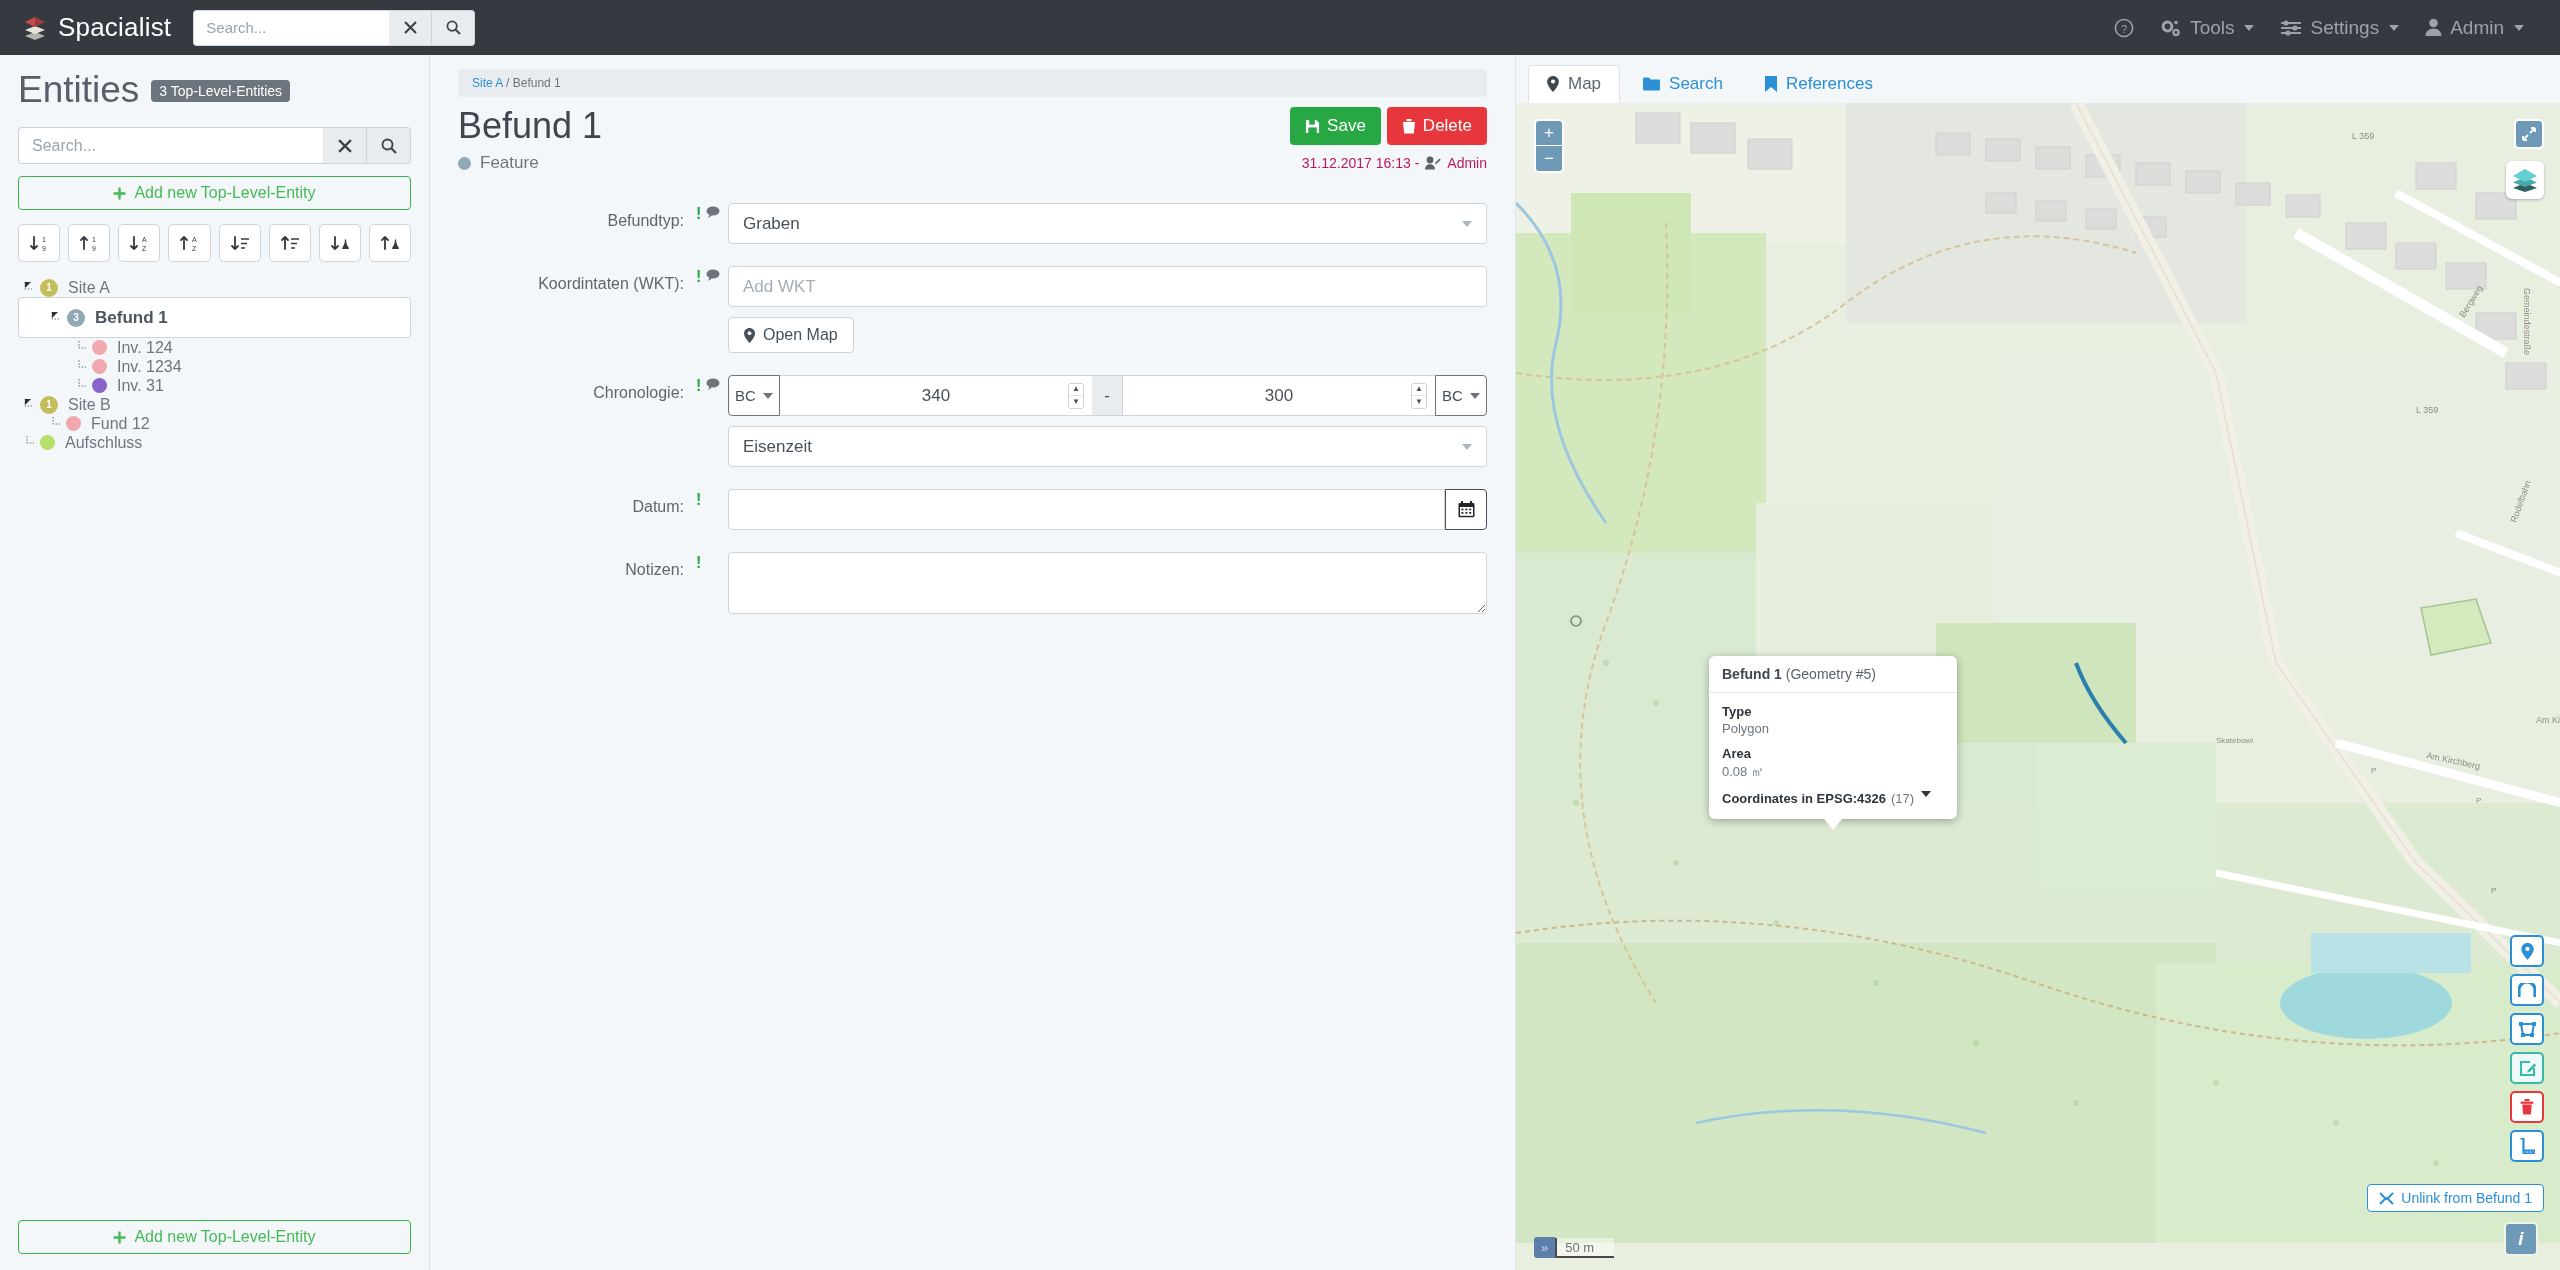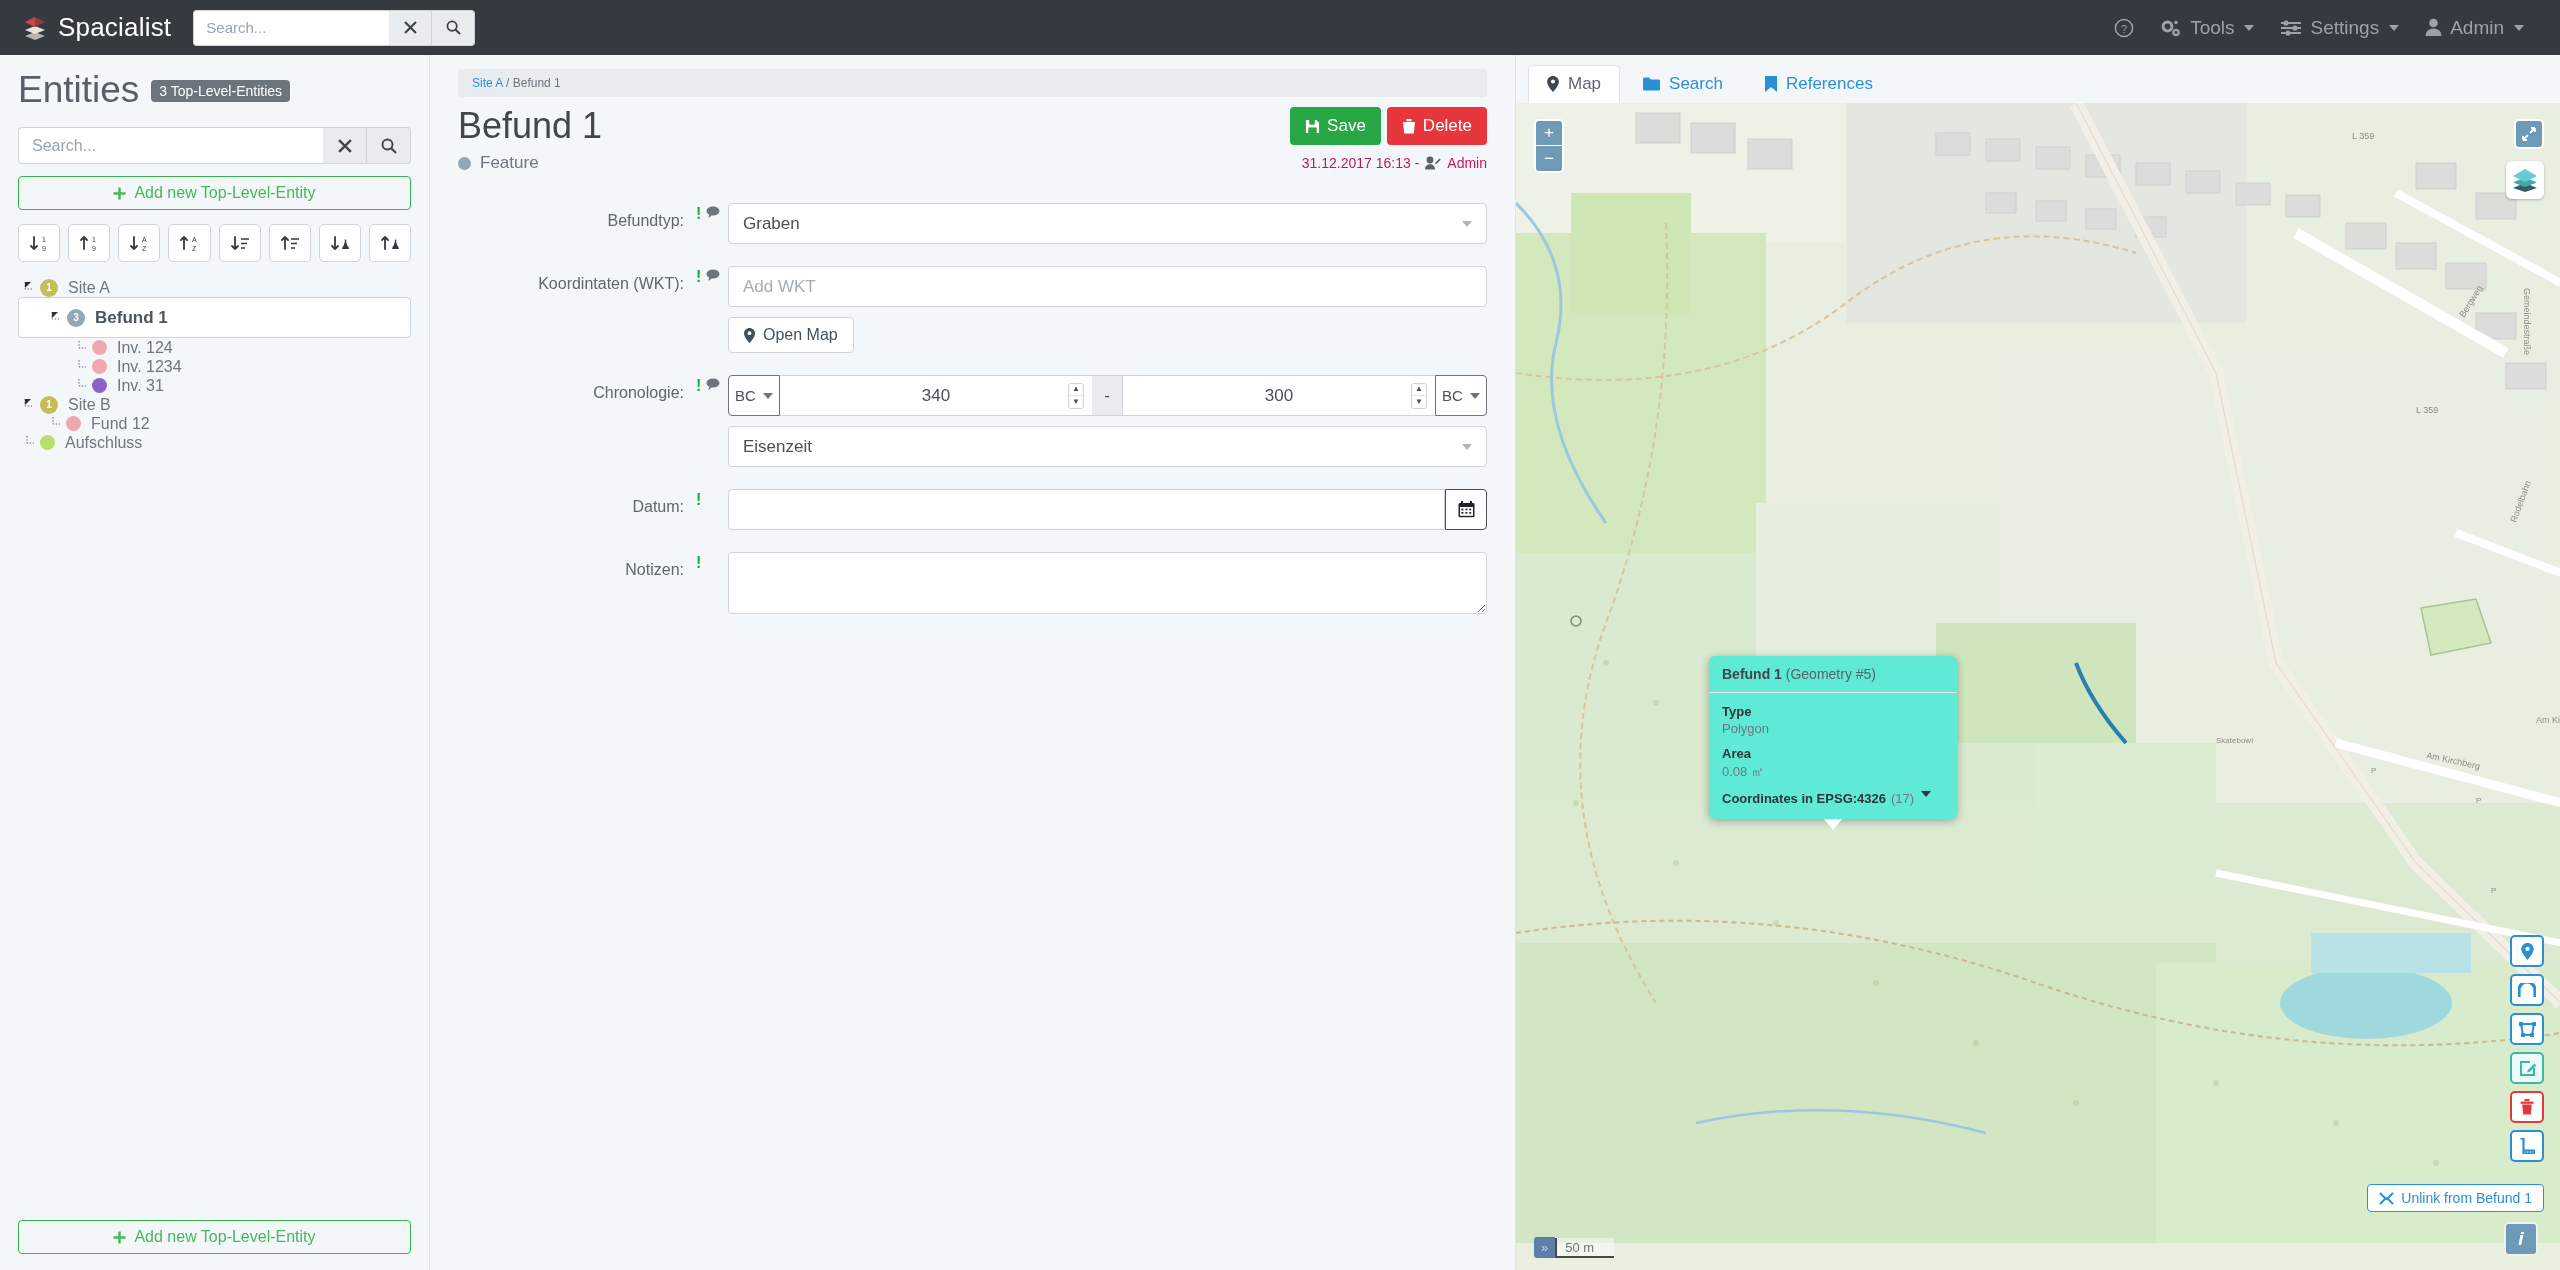--- a/index.html
+++ b/index.html
@@ -258,21 +258,21 @@
     border-radius: 3px 0 0 3px; cursor: pointer;
   }
   .scalebar {
     border: 2px solid #fff; border-top: none; border-right: none;
     border-bottom: 2px solid #4a4a4a; border-left: 2px solid #4a4a4a;
     color: #737373; font-size: 13px; padding: 2px 20px 1px 8px; background: rgba(255,255,255,.45);
   }
 
   
   .popup {
-    position: absolute; left: 193px; bottom: 451px; width: 248px; background: #5eead4;
+    position: absolute; left: 193px; bottom: 451px; width: 248px; background: #ffffff;
     border-radius: 6px; box-shadow: 0 2px 9px rgba(0,0,0,.3); font-size: 13px;
   }
   .popup-h {
     padding: 10px 13px; border-bottom: 1px solid #e6e9ec; color: #5b636b; font-size: 14px;
   }
   .popup-h b { color: #3f474e; }
   .popup-b { padding: 11px 13px 13px 13px; }
   .popup-b .k { font-weight: 700; color: #2f353b; font-size: 13px; }
   .popup-b .v { color: #6d7781; margin: 2px 0 10px 0; font-size: 13px; }
   .popup-coords {

